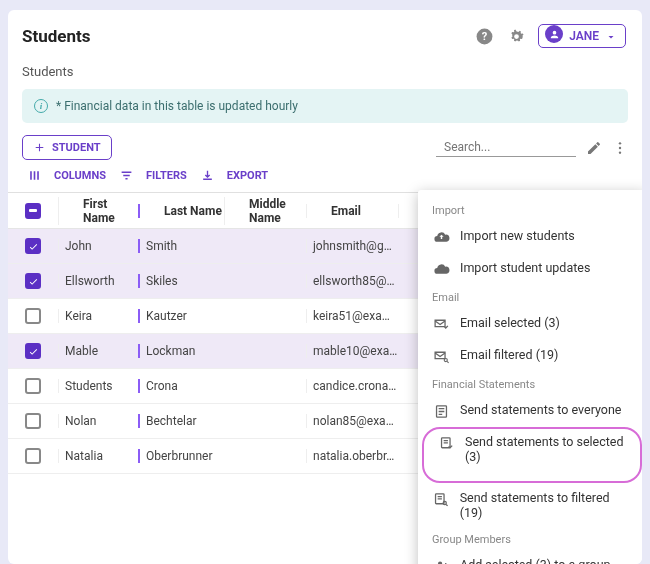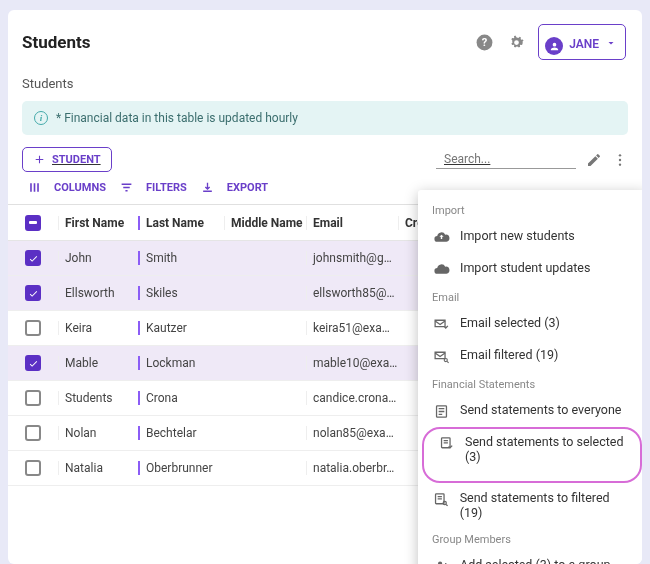--- a/index.html
+++ b/index.html
@@ -2,37 +2,37 @@
 <html><head>
 <meta charset="utf-8">
 <style>
 * { box-sizing: border-box; margin: 0; padding: 0; font-family: -apple-system, BlinkMacSystemFont, "Segoe UI", Roboto, Arial, sans-serif; }
 body { background: #e8e9f7; width: 650px; height: 564px; overflow: hidden; font-size: 13px; color: #333; }
 .page { background: #fff; margin: 10px 8px 0 8px; border-radius: 6px; height: 554px; overflow: hidden; position: relative; }
 .header { display: flex; align-items: center; padding: 14px 16px 10px 14px; }
 .header h1 { font-size: 17px; font-weight: 700; color: #222; flex: 1; }
 .header-icons { display: flex; align-items: center; gap: 12px; }
 .icon-btn { width: 20px; height: 20px; display: flex; align-items: center; justify-content: center; color: #888; cursor: pointer; }
-.user-chip { display: flex; align-items: flex-start; gap: 6px; border: 1.5px solid #6a3fc9; border-radius: 5px; padding: 12px 8px 4px 6px; color: #6a3fc9; font-weight: 600; font-size: 12px; cursor: pointer; }
+.user-chip { display: flex; align-items: flex-end; gap: 6px; border: 1.5px solid #6a3fc9; border-radius: 5px; padding: 0 8px 4px 6px; color: #6a3fc9; font-weight: 600; font-size: 12px; cursor: pointer; }
 .user-avatar { width: 18px; height: 18px; border-radius: 50%; background: #6a3fc9; display:flex;align-items:center;justify-content:center; }
 .user-avatar svg { fill:#fff; width:11px; height:11px;}
 .subheader { padding: 6px 16px 10px 14px; font-size: 13px; color: #555; }
 .info-banner { margin: 0 14px 12px 14px; background: #e4f4f4; border-radius: 5px; padding: 10px 12px; display:flex; align-items:center; gap:8px; font-size: 12px; color:#4a6; color:#3b6e6e; }
 .info-banner .ico { width:14px;height:14px; border:1px solid #4aa; border-radius:50%; display:flex;align-items:center;justify-content:center; font-size:9px; font-weight:700; color:#4aa; font-style:italic; font-family:serif;}
-.toolbar { display:flex; align-items:center; padding: 0 14px; gap:4px; margin-bottom:2px;text-decoration:underline; }
+.toolbar { display:flex; align-items:center; padding: 0 14px; gap:4px; margin-bottom:2px; }
 .add-btn { display:flex; align-items:center; gap:6px; border:1.5px solid #6a3fc9; color:#6a3fc9; border-radius:5px; padding:5px 10px; font-size:11px; font-weight:700; cursor:pointer; }
 .toolbar-right { margin-left:auto; display:flex; align-items:center; gap:10px; }
 .search-wrap { display:flex; align-items:center; gap:6px; border-bottom:1px solid #999; padding:2px 2px; width:140px; }
 .search-wrap input { border:none; outline:none; font-size:12px; background:transparent; flex:1; color:#555; }
 .tool-icon { color:#777; cursor:pointer; width:16px; height:16px; display:flex;align-items:center;justify-content:center; }
 .secondary-toolbar { display:flex; align-items:center; gap:6px; padding:5px 16px 8px 16px; }
 .sec-btn { display:flex; align-items:center; gap:13px; color:#6a3fc9; font-size:11px; font-weight:700; cursor:pointer; padding:2px 4px; }
 .table-wrap { margin: 0 0 0 0; border-top:1px solid #e0e0e0; }
 .table-header-row { display:flex; background:#fff; border-bottom:1px solid #e5e5e5; height:36px; align-items:center; position:relative; }
-.th { font-size:12px; font-weight:700; color:#333; padding-left:6px; }
+.th { font-size:12px; font-weight:700; color:#333; padding-left:24px; }
 .col-chk { width:50px; display:flex; justify-content:center; }
 .col-fn { width:80px; border-left:1px solid #eee; }
 .col-ln { width:86px; border-left:2px solid #8b5cf6; }
 .col-mn { width:82px; border-left:1px solid #eee; }
 .col-em { width:92px; border-left:1px solid #eee; }
 .col-cr { width:50px; border-left:1px solid #eee; }
 .table-row { display:flex; height:35px; align-items:center; border-bottom:1px solid #eee; background:#fff; }
 .table-row.sel { background:#efe9f7; }
 .td { font-size:12px; color:#444; padding-left:6px; overflow:hidden; text-overflow:ellipsis; white-space:nowrap; }
 .col-rest { flex:1; border-left:1px solid #eee; display:flex; justify-content:center; color:#999; }

